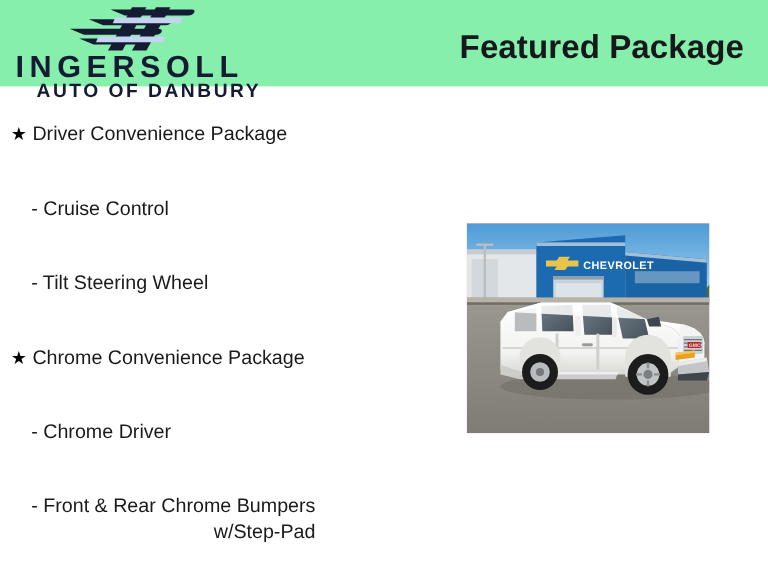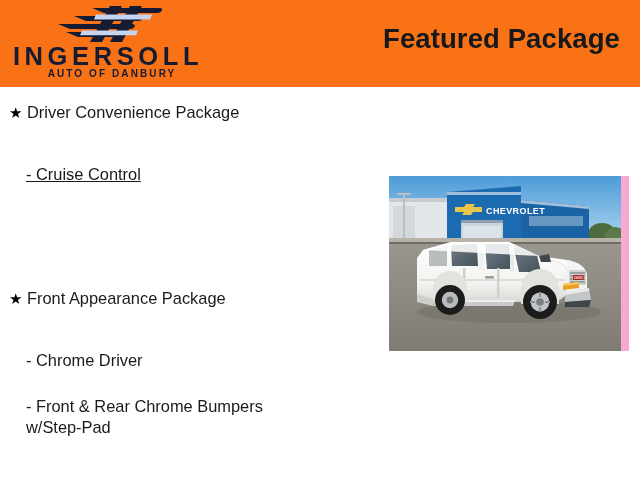--- a/index.html
+++ b/index.html
@@ -14,22 +14,22 @@
     overflow: hidden;
     position: relative;
   }
 
   
   #header-band {
     position: absolute;
     left: 0;
     top: 0;
     width: 640px;
-    height: 87px;
-    background: #f97316;
+    height: 72px;
+    background: #86efac;
   }
 
   
   #dealer-logo {
     position: absolute;
     left: 8px;
     top: 2px;
     width: 200px;
     height: 78px;
   }
@@ -48,25 +48,25 @@
     text-align: center;
     font-size: 25.5px;
     font-weight: bold;
     letter-spacing: 4.6px;
     color: #141b33;
     line-height: 1;
     white-space: nowrap;
   }
   #logo-tagline {
     position: absolute;
-    left: 4px;
+    left: 16px;
     top: 67px;
     width: 200px;
     text-align: center;
-    font-size: 10px;
+    font-size: 16px;
     font-weight: bold;
     letter-spacing: 2.1px;
     color: #141b33;
     line-height: 1;
     white-space: nowrap;
   }
 
   
   #header-title {
     position: absolute;
@@ -118,32 +118,32 @@
     white-space: nowrap;
   }
   .feature-continuation {
     display: block;
     white-space: nowrap;
     margin-top: 2px;
   }
 
   
   #feature-row-0 { top: 21px; }
-  #feature-row-1 { top: 83px; text-decoration: underline; }
+  #feature-row-1 { top: 83px; }
   #feature-row-2 { top: 145px; }
   #feature-row-3 { top: 207px; }
   #feature-row-4 { top: 269px; }
-  #feature-row-5 { top: 315px; }
+  #feature-row-5 { top: 331px; text-align: right; }
 
   
   #vehicle-photo {
     position: absolute;
     left: 389px;
-    top: 176px;
-    width: 240px;
+    top: 186px;
+    width: 202px;
     height: 175px;
     overflow: hidden;
     background: #f9a8d4;
   }
   #vehicle-photo svg {
     display: block;
   }
 </style>
 </head>
 <body>
@@ -182,23 +182,26 @@
 <div id="feature-list">
 
   <div class="feature-row level-main" id="feature-row-0">
     <span class="star-bullet">★</span><span class="feature-label">Driver Convenience Package</span>
   </div>
 
   <div class="feature-row level-sub" id="feature-row-1">
     <span class="feature-label">- Cruise Control</span>
   </div>
 
+  <div class="feature-row level-sub" id="feature-row-2">
+    <span class="feature-label">- Tilt Steering Wheel</span>
+  </div>
 
   <div class="feature-row level-main" id="feature-row-3">
-    <span class="star-bullet">★</span><span class="feature-label">Front Appearance Package</span>
+    <span class="star-bullet">★</span><span class="feature-label">Chrome Convenience Package</span>
   </div>
 
   <div class="feature-row level-sub" id="feature-row-4">
     <span class="feature-label">- Chrome Driver</span>
   </div>
 
   <div class="feature-row level-sub" id="feature-row-5">
     <span class="feature-label-wrap">- Front &amp; Rear Chrome Bumpers</span>
     <span class="feature-continuation">w/Step-Pad</span>
   </div>

